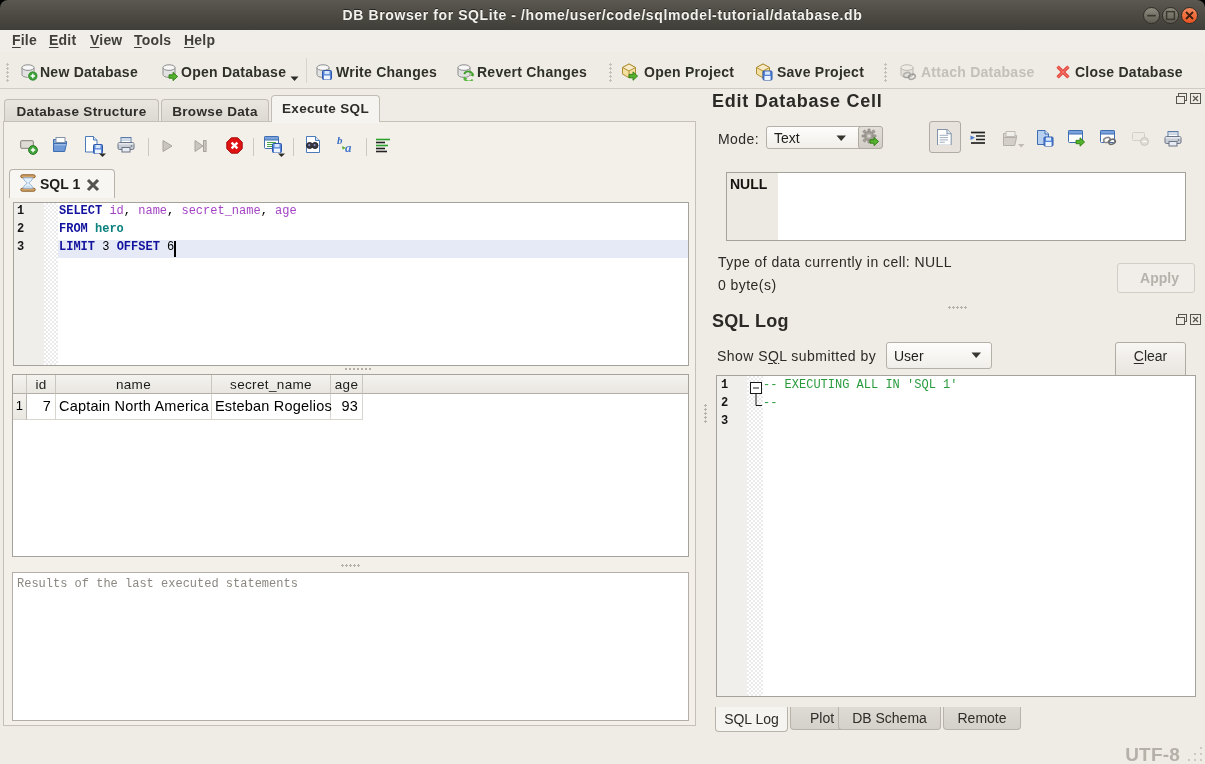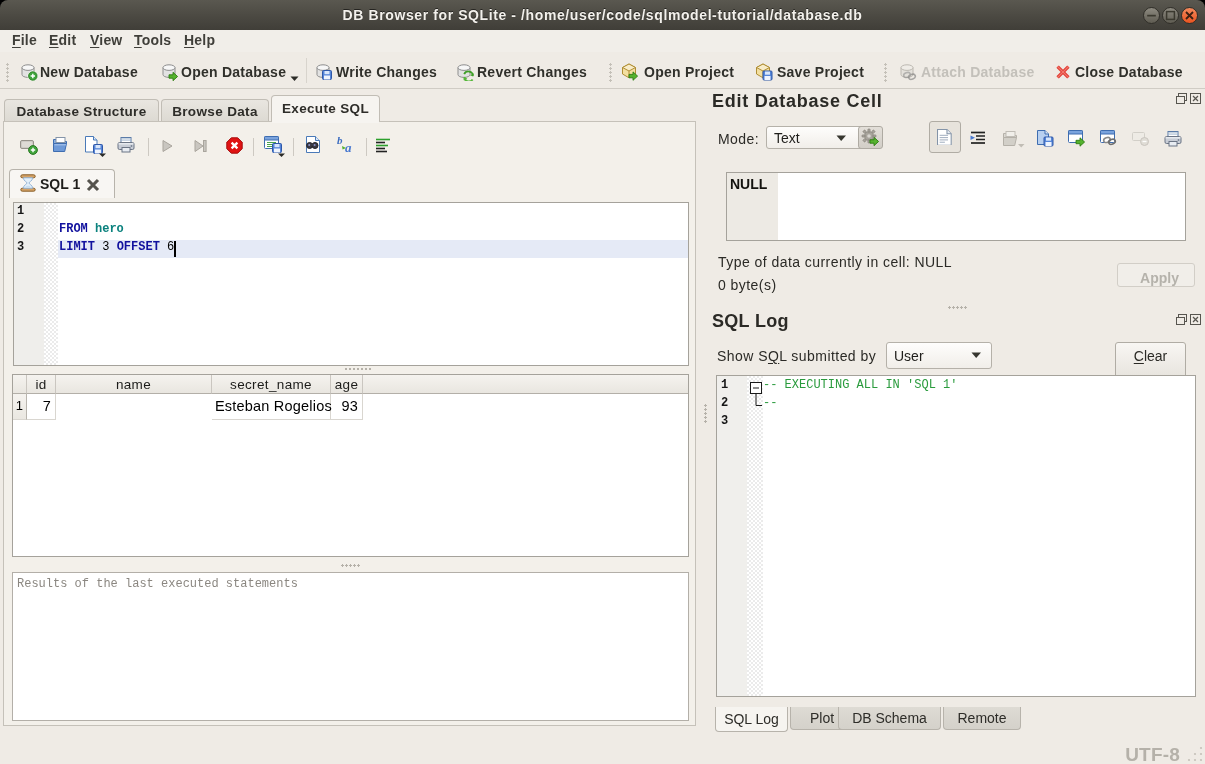--- a/index.html
+++ b/index.html
@@ -130,34 +130,36 @@
     <path d="M2 2 L12 12 M12 2 L2 12" stroke="#55534d" stroke-width="3.1"></path>
   </svg>
 
 <div class="abs" id="editor">
   <div class="abs" id="gutter"></div>
   <div class="abs" id="fold"></div>
   <div class="abs" id="hl3"></div>
   <div class="abs gnum" style="top:1px;">1</div>
   <div class="abs gnum" style="top:19px;">2</div>
   <div class="abs gnum" style="top:37px;">3</div>
+  <div class="abs codeline" style="top:1px;"><span class="kw">SELECT</span> <span class="ident">id</span>, <span class="ident">name</span>, <span class="ident">secret_name</span>, <span class="ident">age</span></div>
   <div class="abs codeline" style="top:19px;"><span class="kw">FROM</span> <span class="tbl">hero</span></div>
   <div class="abs codeline" style="top:37px;"><span class="kw">LIMIT</span> 3 <span class="kw">OFFSET</span> 6</div>
   <div class="abs" id="cursor" style="left:160px;top:38px;"></div>
 </div>
 
 <div class="abs" id="grid">
   <div class="abs gh" style="left:0;width:14px;"></div>
   <div class="abs gh" style="left:14px;width:29px;">id</div>
   <div class="abs gh" style="left:43px;width:156px;">name</div>
   <div class="abs gh" style="left:199px;width:119px;">secret_name</div>
   <div class="abs gh" style="left:318px;width:32px;border-right:1px solid #cac6c0;">age</div>
   <div class="abs gh" style="left:350px;width:325px;border-right:none;"></div>
   <div class="abs gc" id="rn" style="left:0;width:14px;">1</div>
   <div class="abs gc" style="left:14px;width:29px;text-align:right;padding-right:4px;">7</div>
+  <div class="abs gc" style="left:43px;width:156px;padding-left:3px;">Captain North America</div>
   <div class="abs gc" style="left:199px;width:119px;padding-left:3px;">Esteban Rogelios</div>
   <div class="abs gc" style="left:318px;width:32px;text-align:right;padding-right:4px;">93</div>
 </div>
 
 <div class="abs" style="left:341px;top:564px;width:20px;height:3px;background-image:radial-gradient(circle at 1.5px 1.5px,#b5b1a9 1px,transparent 1.1px);background-size:4px 3px;"></div>
 
 <div class="abs" id="msgpanel">
   <div class="abs" style="left:4px;top:4px;font:12px 'Liberation Mono',monospace;color:#8b8781;">Results of the last executed statements</div>
 </div>
 
@@ -168,21 +170,21 @@
 <div class="abs combo" style="left:766px;top:126px;width:105px;height:23px;"></div>
 <div class="abs combotext" style="left:774px;top:130px;">Text</div>
 
 <div class="abs" id="cellbox">
     <div class="abs" id="cellnull"></div>
 <div class="abs" style="left:3px;top:3px;font-size:14px;font-weight:bold;color:#14130f;">NULL</div>
   </div>
 
 <div class="abs label" style="left:718px;top:254px;">Type of data currently in cell: NULL</div>
 <div class="abs label" style="left:718px;top:277px;">0 byte(s)</div>
-<div class="abs btn btndis" style="left:1117px;top:263px;width:78px;height:24px;line-height:29px;font-weight:bold;padding-left:7px;">Apply</div>
+<div class="abs btn btndis" style="left:1117px;top:263px;width:78px;height:30px;line-height:29px;font-weight:bold;padding-left:7px;">Apply</div>
 
 <div class="abs" style="left:948px;top:306px;width:20px;height:3px;background-image:radial-gradient(circle at 1.5px 1.5px,#b5b1a9 1px,transparent 1.1px);background-size:4px 3px;"></div>
 
 <div class="abs paneltitle" style="left:712px;top:311px;letter-spacing:0.3px;">SQL Log</div>
 <div class="abs label" style="left:717px;top:348px;">Show S<span class="mn">Q</span>L submitted by</div>
 <div class="abs combo" style="left:886px;top:342px;width:106px;height:27px;"></div>
 <div class="abs combotext" style="left:894px;top:348px;">User</div>
 <div class="abs btn" style="left:1115px;top:342px;width:71px;height:36px;line-height:26px;"><span class="mn">C</span>lear</div>
 
 <div class="abs" id="logbox">

